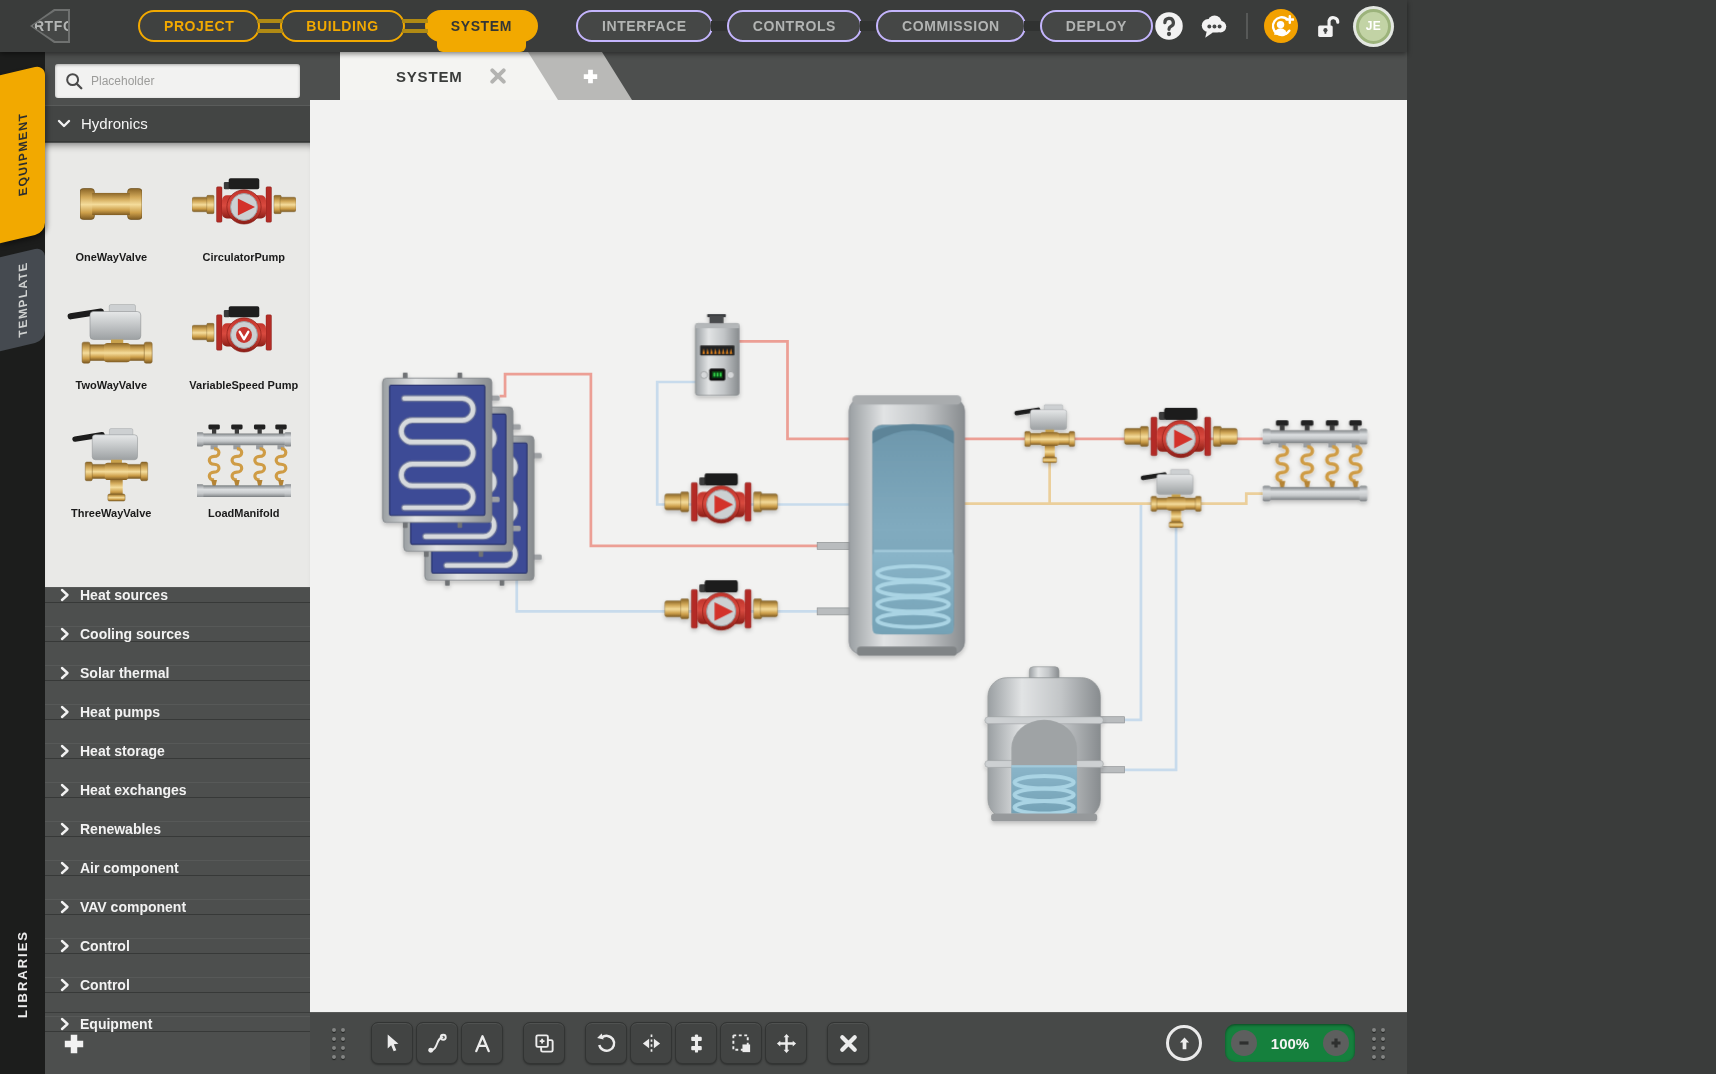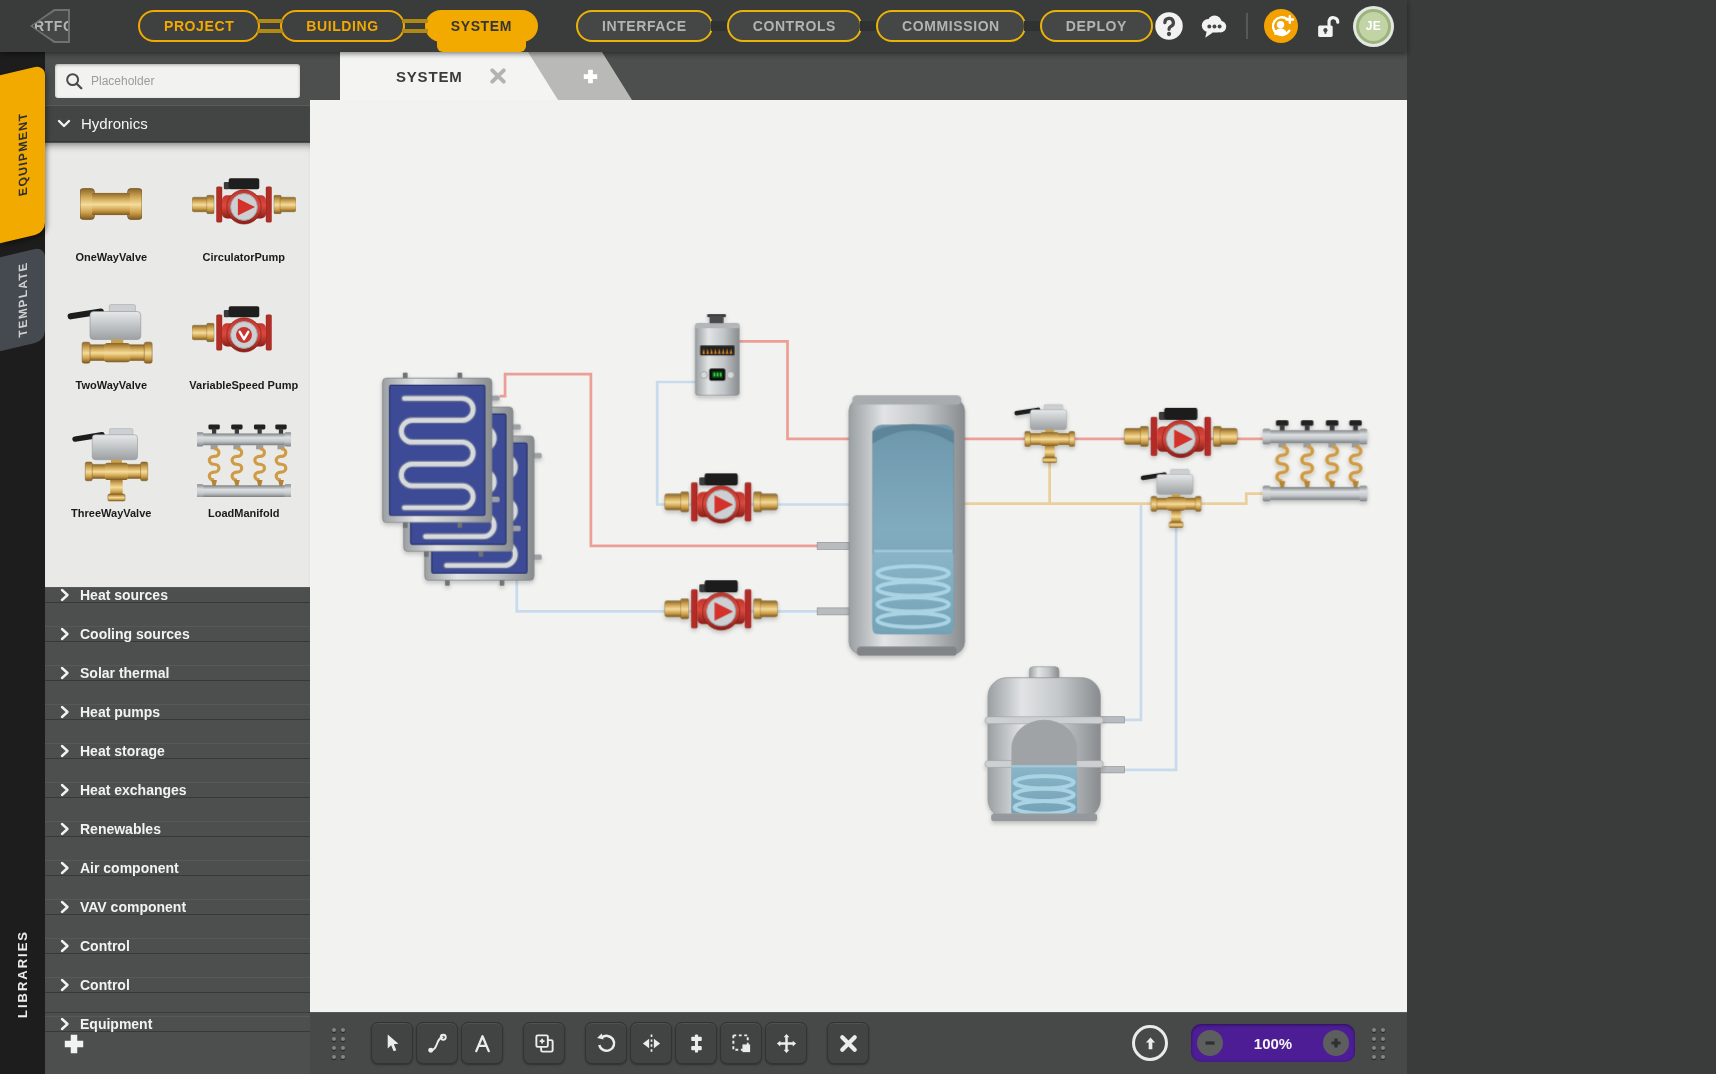--- a/index.html
+++ b/index.html
@@ -20,21 +20,21 @@
   .steps { display:flex; align-items:center; margin-left:68px; }
   .pill { height:32px; border-radius:17px; display:flex; align-items:center; justify-content:center;
     font-weight:bold; font-size:14px; letter-spacing:.6px; padding:0 24px; white-space:nowrap; }
   .step { background:#3f4140; border:2px solid #f2a900; color:#f2a900; position:relative; z-index:0; }
   .step.active { background:#f2a900; color:#343635; }
   .step.active::after { content:""; position:absolute; left:10px; right:10px; top:14px; bottom:-12px;
     background:#f2a900; border-radius:0 0 6px 6px; z-index:-1; }
   .wlink { width:26px; height:14px; border-top:4px solid #b08a14; border-bottom:4px solid #b08a14;
     margin:0 -3px; z-index:1; }
   .sections { display:flex; align-items:center; margin-left:38px; }
-  .gpill { background:#454746; border:2px solid #eab308; color:#b2b4b3; }
+  .gpill { background:#454746; border:2px solid #c4b5fd; color:#b2b4b3; }
   .glink { width:18px; height:10px; background:#303231; margin:0 -2px; }
   .topicons { margin-left:auto; margin-right:16px; display:flex; align-items:center; gap:13px; }
   .cicon { width:32px; height:32px; display:flex; align-items:center; justify-content:center; }
   .tdivider { width:2px; height:26px; background:#575958; margin:0 3px; }
   .orangeicon { width:34px; height:34px; border-radius:50%; background:#f2a100;
     display:flex; align-items:center; justify-content:center; }
   .avatar { width:35px; height:35px; border-radius:50%; background:#c2d3a5;
     border:3px solid #9cb37b; box-shadow:0 0 0 3px #e3e7e1; display:flex; align-items:center; justify-content:center; }
   .avatar span { color:#fff; font-weight:bold; font-size:12px; letter-spacing:.5px; }
 
@@ -95,22 +95,22 @@
     box-shadow:inset 0 1px 0 #585a59; }
   .dots { display:grid; grid-template-columns:repeat(2,4px); grid-auto-rows:4px; gap:5px; margin:0 6px; }
   .dots i { width:4px; height:4px; border-radius:50%; background:#838584; box-shadow:0 1px 1px rgba(0,0,0,.6); }
   .tbtn { width:42px; height:42px; background:#424443; border:1px solid #323433; border-radius:7px;
     display:flex; align-items:center; justify-content:center;
     box-shadow:inset 0 1px 0 rgba(255,255,255,.08), 0 1px 2px rgba(0,0,0,.35); }
   .gap { margin-left:17px; }
   .spacer { flex:1; }
   .fit { width:36px; height:36px; border:3px solid #eaeaea; border-radius:50%;
     display:flex; align-items:center; justify-content:center; }
-  .zoompill { height:38px; background:#4c1d95; border-radius:10px; display:flex; align-items:center;
-    padding:0 6px; gap:25px; margin-left:20px; box-shadow:inset 0 1px 3px rgba(0,0,0,.45); }
+  .zoompill { height:38px; background:#15803d; border-radius:10px; display:flex; align-items:center;
+    padding:0 6px; gap:8px; margin-left:20px; box-shadow:inset 0 1px 3px rgba(0,0,0,.45); }
   .zbtn { width:26px; height:26px; border-radius:50%; background:#5d5f5e;
     display:flex; align-items:center; justify-content:center; }
   .zval { color:#f4f4f4; font-weight:bold; font-size:15px; min-width:50px; text-align:center; }
 </style>
 </head>
 <body>
 
 <svg width="0" height="0" style="position:absolute">
   <defs>
     <linearGradient id="gGold" x1="0" y1="0" x2="0" y2="1">

